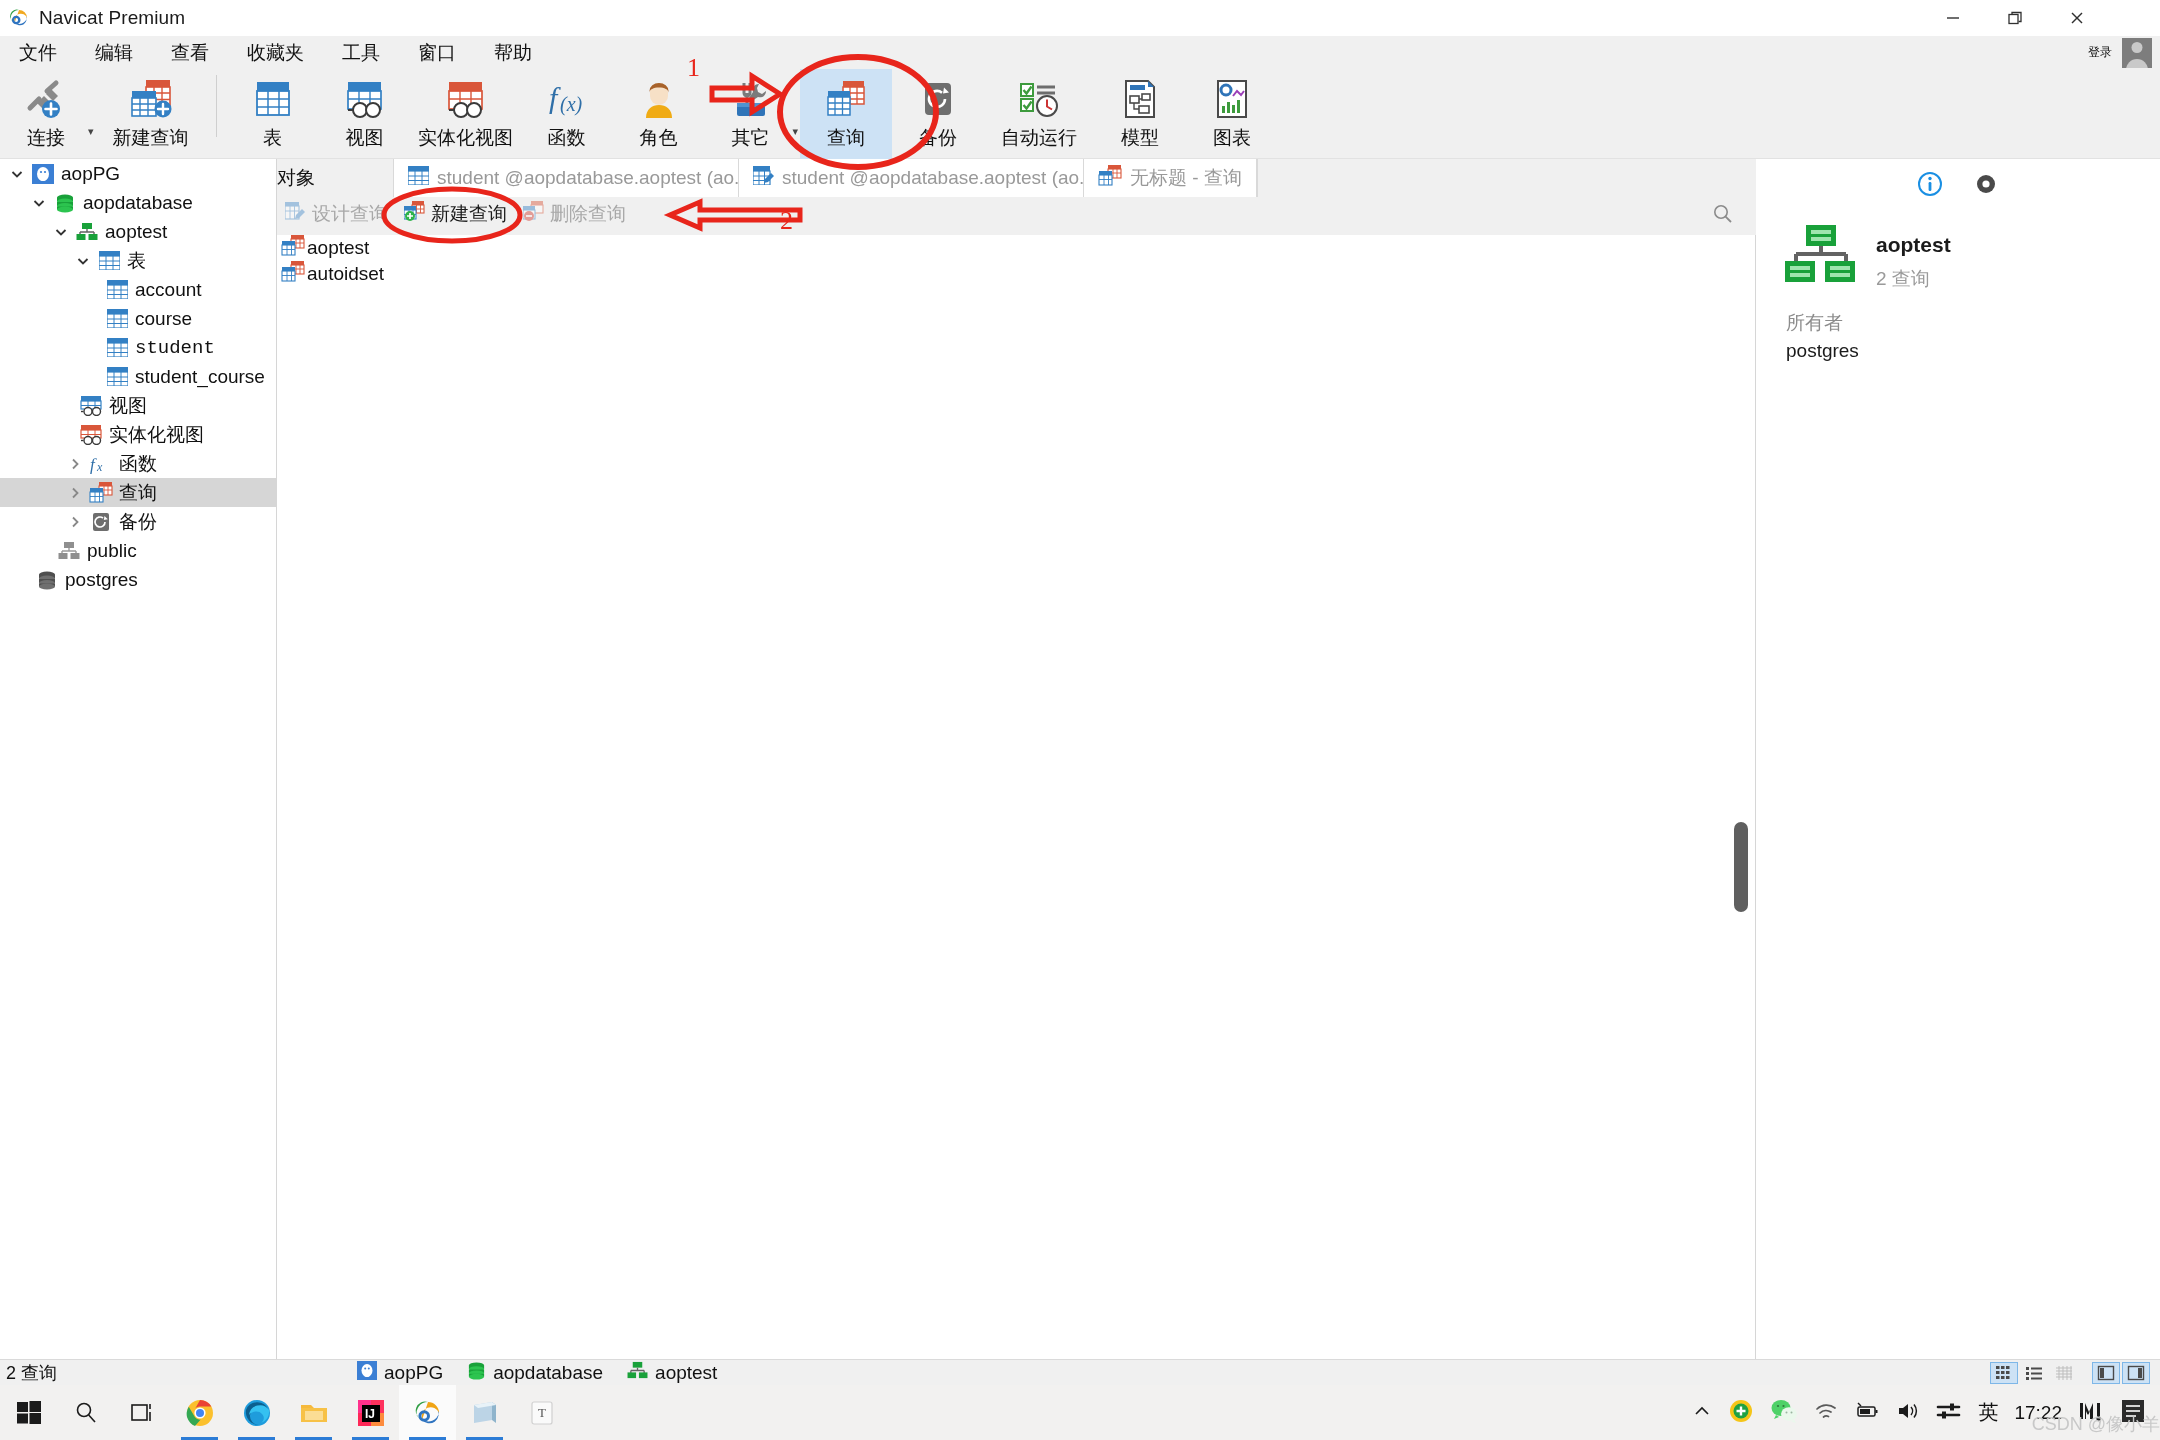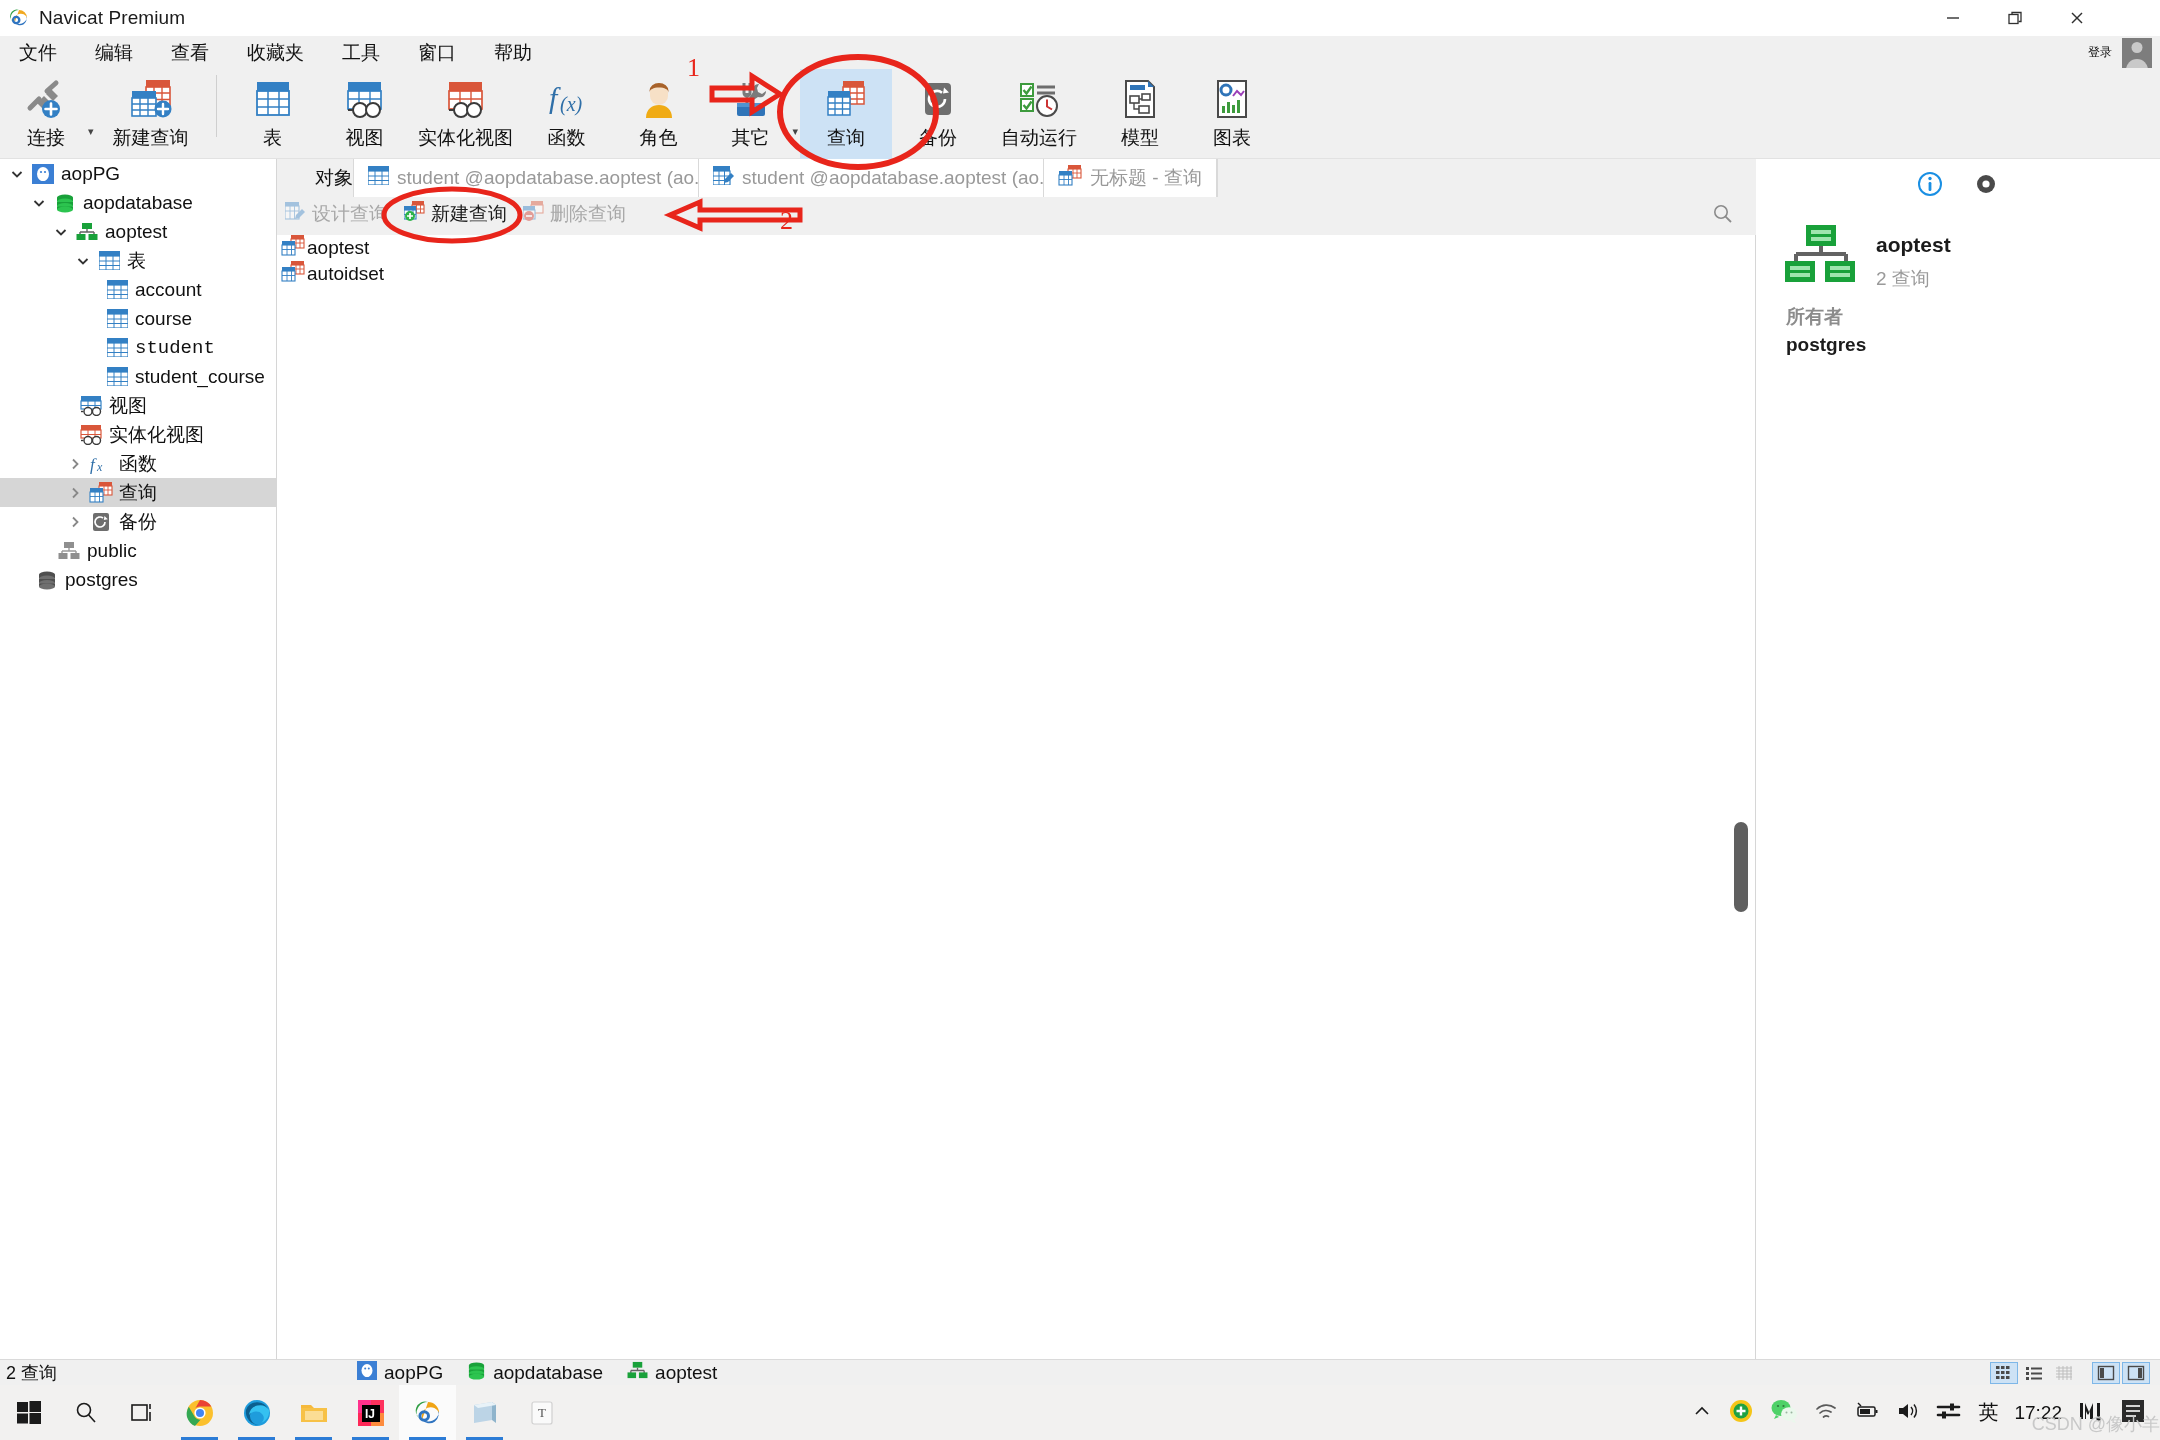--- a/index.html
+++ b/index.html
@@ -88,21 +88,21 @@
   .tw { display: inline-flex; width: 26px; justify-content: center; align-items: center; flex: none; }
   .tw svg { display:block; }
   .ticon { width: 26px; display: inline-flex; justify-content: center; align-items: center; flex: none; margin-right: 5px; }
 
   
   .tabstrip {
     position: absolute; top: 159px; left: 277px; right: 404px; height: 38px;
     background: #f0f0f0; display: flex; align-items: stretch;
   }
   .tab-objects {
-    width: 76px; display: flex; align-items: center; justify-content: flex-end;
+    width: 116px; display: flex; align-items: center; justify-content: flex-start;
     font-size: 19px; color: #111;
   }
   .tab {
     display: flex; align-items: center; gap: 8px; padding: 0 14px;
     font-size: 19px; color: #999; background: #ffffff;
     border-left: 1px solid #d9d9d9; max-width: 345px; white-space: nowrap; overflow: hidden;
   }
   .tab.last { border-right: 1px solid #d9d9d9; }
   .tab-filler { flex: 1; background: #f0f0f0; border-left: 1px solid #d9d9d9; }
 
@@ -130,21 +130,21 @@
 
   
   .infopane {
     position: absolute; top: 159px; right: 0; width: 404px; bottom: 81px;
     background: #ffffff;
   }
   .info-icons { display: flex; justify-content: center; gap: 30px; padding-top: 12px; }
   .info-head { display: flex; align-items: flex-start; gap: 20px; padding: 22px 0 0 28px; }
   .info-title { font-size: 21px; font-weight: bold; color: #1b1b1b; margin-top: 10px; }
   .info-sub { font-size: 19px; color: #9a9a9a; margin-top: 9px; }
-  .info-field { padding: 0 0 0 30px; margin-top: 12px; font-weight: bold; }
+  .info-field { padding: 0 0 0 30px; margin-top: 18px; }
   .info-label { font-size: 19px; color: #8c8c8c; }
   .info-value { font-size: 19px; color: #1b1b1b; margin-top: 4px; }
 
   
   .scroll-thumb {
     position: absolute; right: 412px; top: 822px; width: 14px; height: 90px;
     background: #5f5f5f; border-radius: 7px;
   }
 
   

